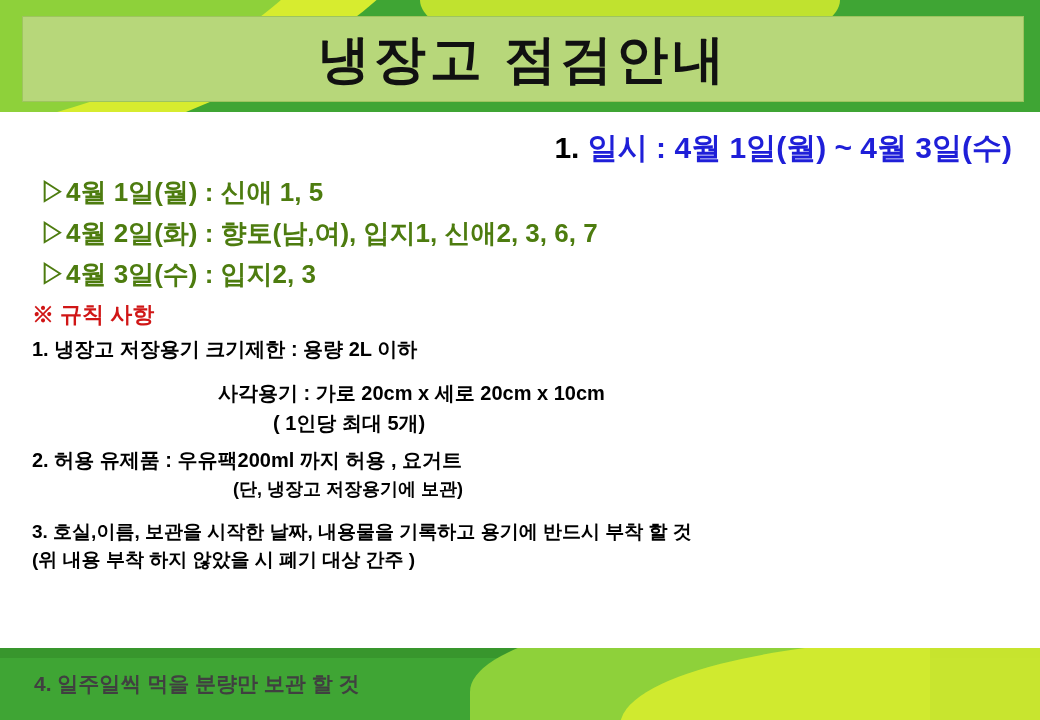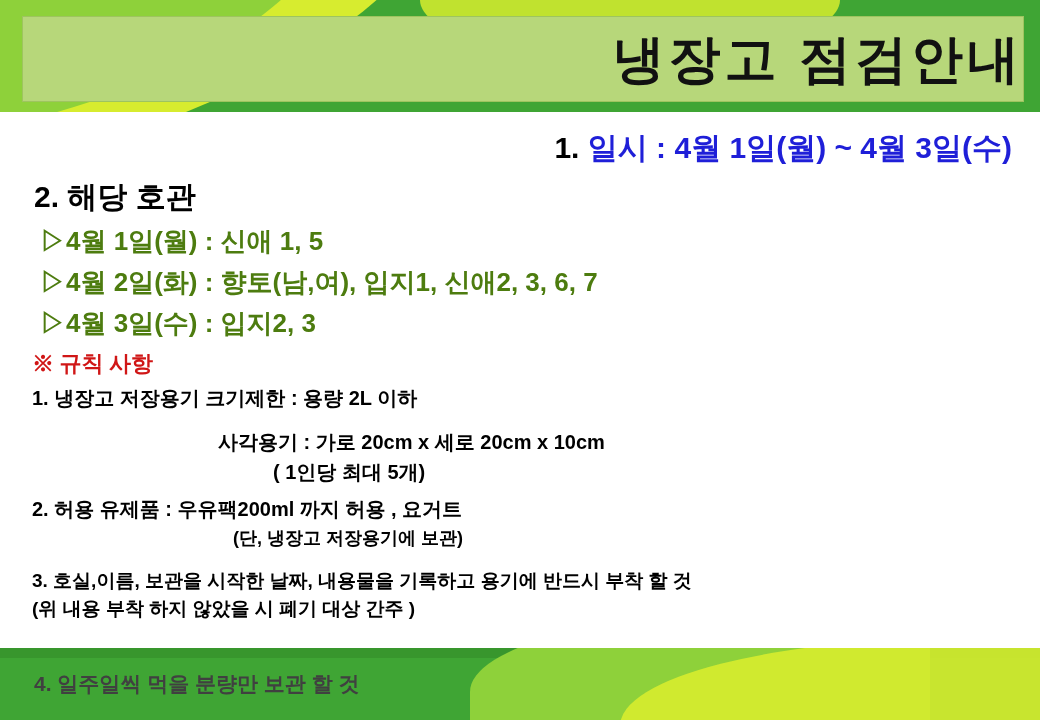--- a/index.html
+++ b/index.html
@@ -60,21 +60,21 @@
     opacity: .85;
   }
   .title-plate {
     position: absolute;
     left: 22px; top: 16px;
     width: 1000px; height: 84px;
     background: #b7d77a;
     border: 1px solid #9ec45f;
     display: flex;
     align-items: center;
-    justify-content: flex-end;
+    justify-content: center;
   }
   .title-plate .title-text {
     font-size: 52px;
     font-weight: bold;
     color: #111111;
     letter-spacing: 4px;
     line-height: 1;
   }
 
   
@@ -110,21 +110,20 @@
     font-weight: bold;
     color: #4d7c0f;
     margin: 6px 0 0 12px;
   }
 
   .rule-head {
     font-size: 22px;
     font-weight: bold;
     color: #d01616;
     margin: 8px 0 2px 4px;
-    font-family: Liberation Serif, serif;
   }
 
   .r1 {
     font-size: 20px;
     font-weight: bold;
     color: #000000;
     margin: 6px 0 17px 4px;
   }
   .indented {
     font-size: 20px;
@@ -260,21 +259,20 @@
     <div class="title-text">냉장고 점검안내</div>
   </div>
 
   <div class="content">
 
     <div class="line l1">
       <span>1.</span>
       <span class="blue">일시 : 4월 1일(월) ~ 4월 3일(수)</span>
     </div>
 
-    <div class="line l2">2. 해당 호관</div>
 
     <div class="line sub">▷4월 1일(월) : 신애 1, 5</div>
     <div class="line sub">▷4월 2일(화) : 향토(남,여), 입지1, 신애2, 3, 6, 7</div>
     <div class="line sub">▷4월 3일(수) : 입지2, 3</div>
 
     <div class="line rule-head">※ 규칙 사항</div>
 
     <div class="line r1">1. 냉장고 저장용기 크기제한 : 용량 2L 이하</div>
     <div class="line indented">사각용기 : 가로 20cm x 세로 20cm x 10cm</div>
     <div class="line indented2">( 1인당 최대 5개)</div>

